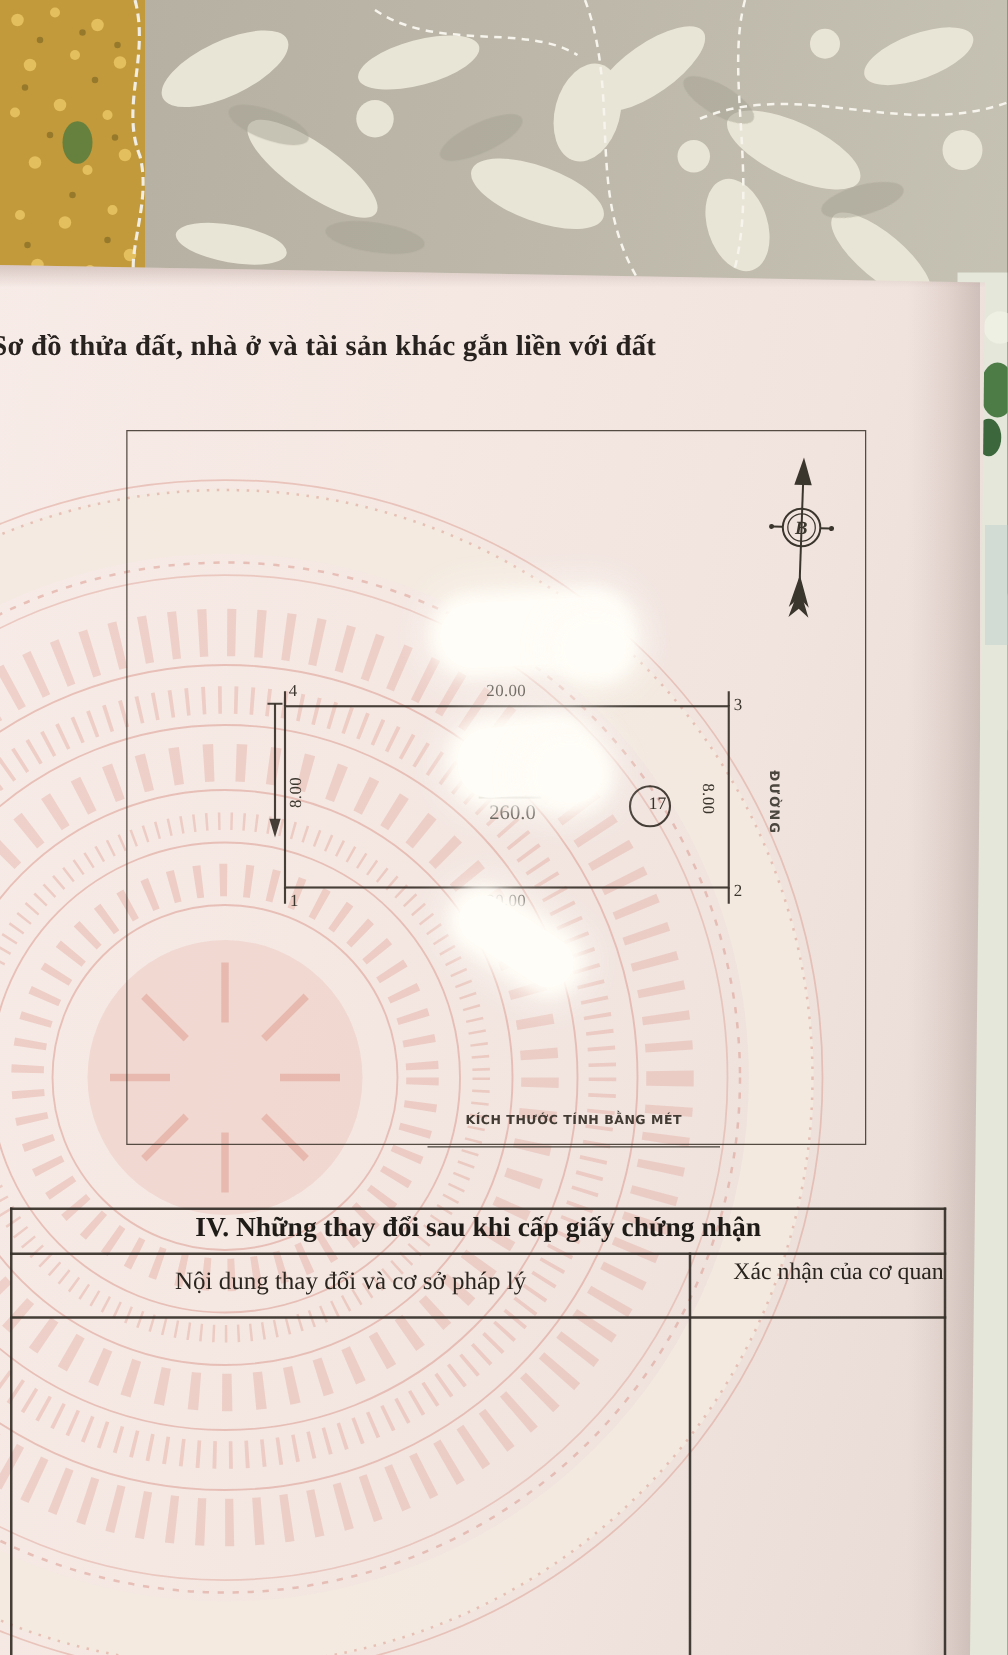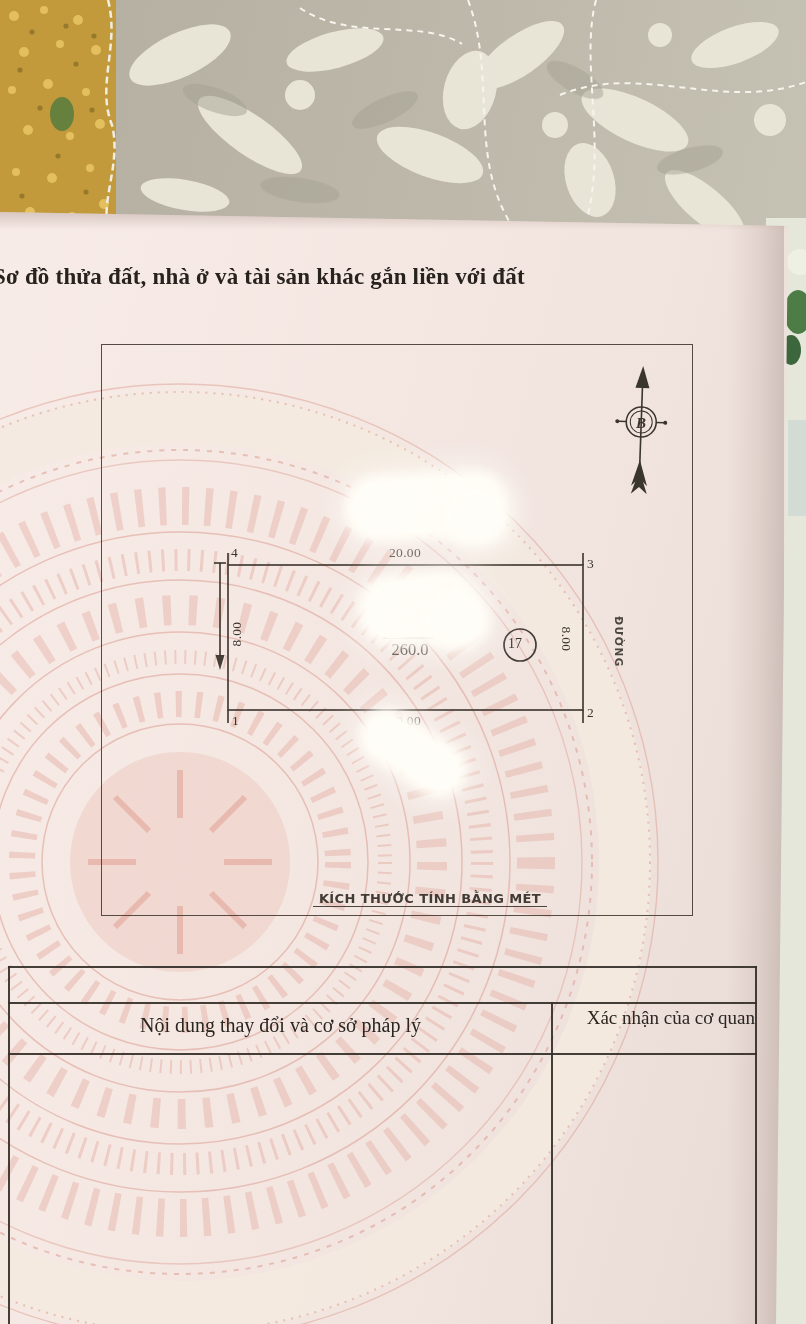--- a/index.html
+++ b/index.html
@@ -17,27 +17,27 @@
   .paper-right-crease{left:726px;top:220px;width:58px;height:1104px;
          background:linear-gradient(90deg,rgba(150,120,110,0),rgba(150,120,110,.14) 55%,rgba(110,85,78,.24));}
 
   
   .section-title{left:-7px;top:264px;width:620px;font-size:23px;font-weight:bold;
          color:#27221e;letter-spacing:.2px;white-space:nowrap;}
   .dim-label{color:#3a352d;font-size:13.5px;letter-spacing:.3px;}
   .rot90{transform:rotate(90deg);}
   .rotm90{transform:rotate(-90deg);}
   .area-label{left:373px;top:640px;width:74px;text-align:center;font-size:16.5px;color:#37322a;}
-  .parcel-num{left:508px;top:636px;width:25px;text-align:left;font-size:14px;color:#37322a;}
+  .parcel-num{left:508px;top:636px;width:25px;text-align:right;font-size:14px;color:#37322a;}
   .road-label{left:588px;top:636px;width:62px;text-align:center;
          font-family:"DejaVu Sans",sans-serif;font-size:10.5px;font-weight:bold;
          letter-spacing:1.5px;color:#4b463e;transform:rotate(90deg);}
-  .scale-note{left:313px;top:891px;width:234px;text-align:center;
-         font-family:"DejaVu Sans",sans-serif;font-size:13px;font-weight:bold;
-         letter-spacing:.4px;color:#413b33;border-bottom:1.5px solid #4a443c;padding-bottom:0;}
+  .scale-note{left:342px;top:891px;width:234px;text-align:center;
+         font-family:"DejaVu Sans",sans-serif;font-size:10px;font-weight:bold;
+         letter-spacing:.4px;color:#413b33;border-bottom:1.5px solid #4a443c;padding-bottom:15px;}
   .compass-b{left:633px;top:415px;width:16px;text-align:center;
          font-size:15px;font-style:italic;font-weight:bold;color:#3a352d;}
 
   
   .outer-box{left:101px;top:344px;width:592px;height:572px;
          border:1.6px solid rgba(66,59,50,.9);}
 
   
   .wipe{background:#fffdf7;border-radius:26px;
         box-shadow:0 0 10px 7px rgba(255,253,247,.95),0 0 26px 16px rgba(255,253,247,.55);}
@@ -240,19 +240,20 @@
 
     <div class="abs scale-note">KÍCH THƯỚC TÍNH BẰNG MÉT</div>
 
     <div class="abs hline" style="left:8px;top:966px;width:749px;"></div>
     <div class="abs hline" style="left:8px;top:1002px;width:749px;"></div>
     <div class="abs hline" style="left:8px;top:1053px;width:749px;"></div>
     <div class="abs vline" style="left:8px;top:966px;height:358px;"></div>
     <div class="abs vline" style="left:755px;top:966px;height:358px;"></div>
     <div class="abs vline" style="left:551px;top:1002px;height:322px;"></div>
 
+    <div class="abs tbl-title">IV. Những thay đổi sau khi cấp giấy chứng nhận</div>
     <div class="abs tbl-col1">Nội dung thay đổi và cơ sở pháp lý</div>
     <div class="abs tbl-col2">
       <div>Xác nhận của cơ quan</div>
     </div>
 
   </div>
 </div>
 
 </body></html>

